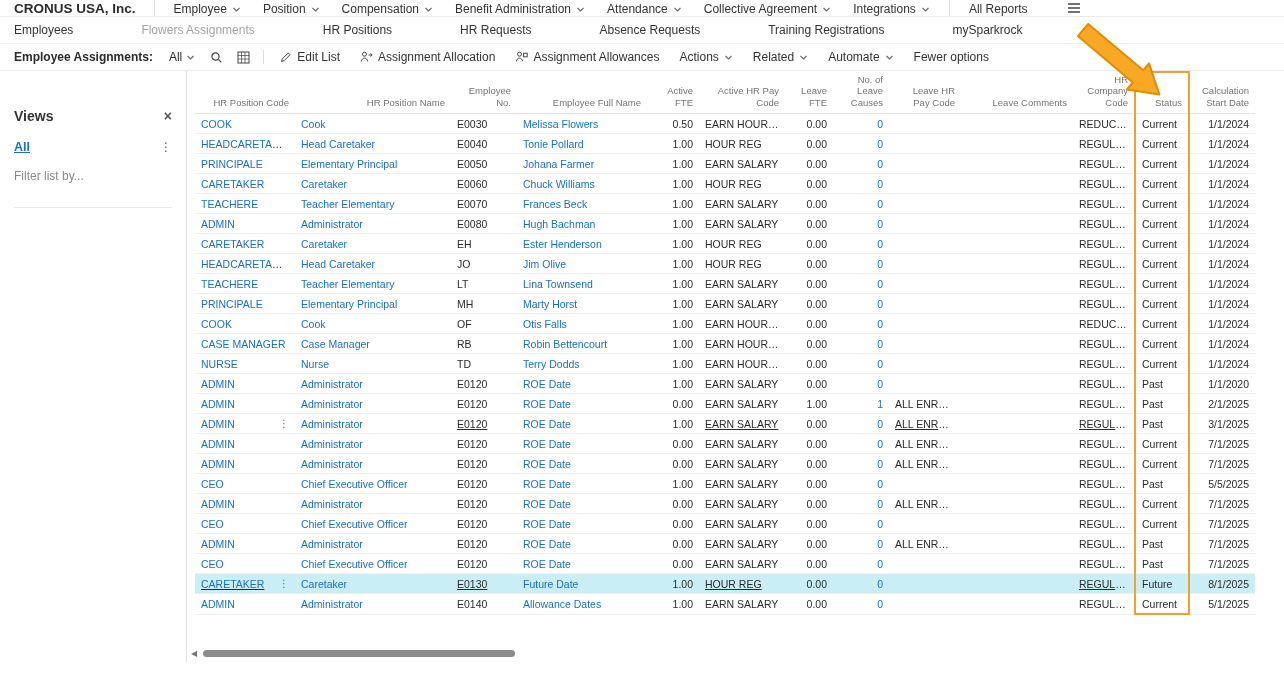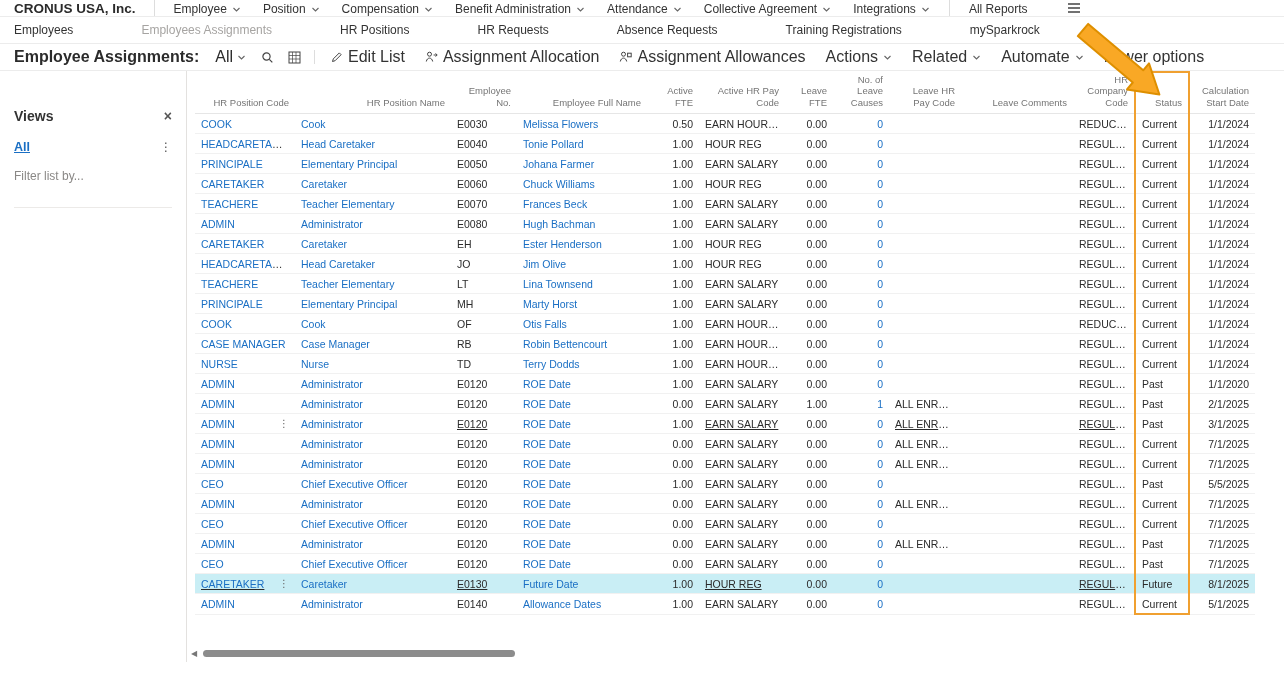--- a/index.html
+++ b/index.html
@@ -19,21 +19,21 @@
   .top-divider{width:1px;height:16px;background:#ddd;margin:0 8px;flex:0 0 auto;}
   .menu{display:flex;align-items:flex-end;}
   .menu-item{display:flex;align-items:center;gap:5px;font-size:12px;padding:0 11px;color:#333;cursor:pointer;white-space:nowrap;}
   .hamburger{margin-left:28px;display:flex;align-items:center;}
   
   .tabs{height:27px;display:flex;align-items:center;padding:0 14px;border-bottom:1px solid #ececec;font-size:12px;gap:44px;}
   .tab{padding:0 12px;color:#333;cursor:pointer;white-space:nowrap;}
   .tab:first-child{padding-left:0;}
   .tab.active{color:#a6a4a2;}
   
-  .toolbar{height:27px;display:flex;align-items:center;padding:0 14px;border-bottom:1px solid #ececec;font-size:16px;}
+  .toolbar{height:27px;display:flex;align-items:center;padding:0 14px;border-bottom:1px solid #ececec;font-size:12px;}
   .tb-title{font-weight:700;margin-right:8px;white-space:nowrap;}
   .tb-filter{display:flex;align-items:center;gap:4px;padding:0 8px;cursor:pointer;}
   .tb-icon{padding:0 7px;display:flex;align-items:center;cursor:pointer;}
   .tb-divider{width:1px;height:14px;background:#ddd;margin:0 6px;}
   .tb-btns{display:flex;align-items:center;}
   .tb-btn{display:flex;align-items:center;gap:5px;padding:0 10px;color:#333;cursor:pointer;white-space:nowrap;justify-content:center;}
   
   .main{display:flex;height:591px;}
   .views{width:187px;flex:0 0 187px;border-right:1px solid #e3e1df;padding:14px 14px;}
   .views-head{display:flex;justify-content:space-between;align-items:center;font-size:14px;font-weight:600;color:#333;margin-top:23px;}
@@ -120,21 +120,21 @@
     </div>
   <div class="hamburger">
     <svg width="14" height="12" viewBox="0 0 14 12">
         <path d="M1 2h12M1 6h12M1 10h12" stroke="#444" stroke-width="1.3" fill="none"></path>
       </svg>
   </div>
 </div>
 
 <div class="tabs">
     <div class="tab">Employees</div>
-    <div class="tab active">Employees Assignments</div>
+    <div class="tab active">Flowers Assignments</div>
     <div class="tab">HR Positions</div>
     <div class="tab">HR Requests</div>
     <div class="tab">Absence Requests</div>
     <div class="tab">Training Registrations</div>
     <div class="tab">mySparkrock</div>
   </div>
 
 <div class="toolbar">
   <span class="tb-title">Employee Assignments:</span>
   <span class="tb-filter">

